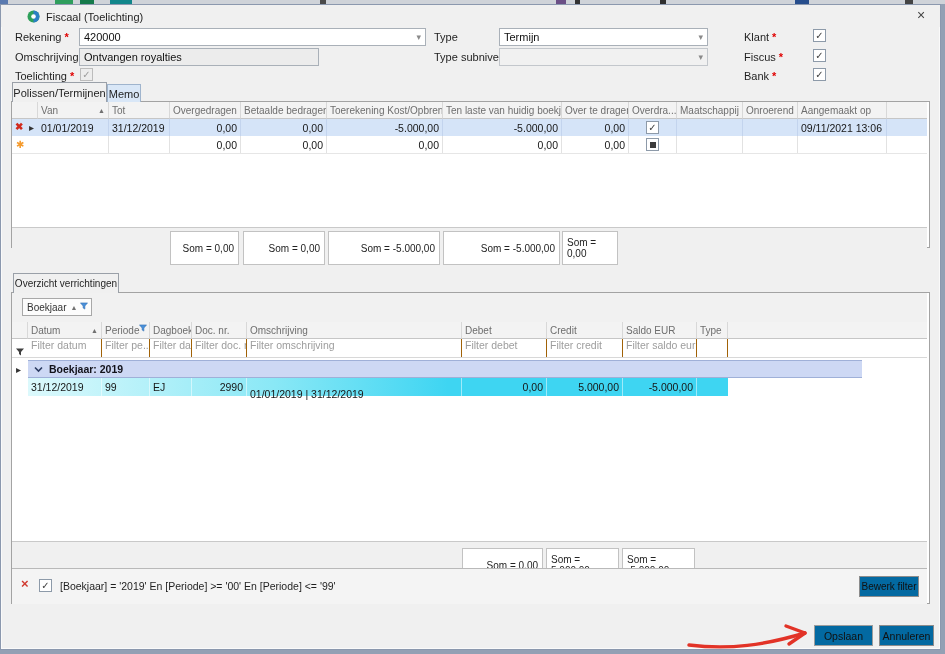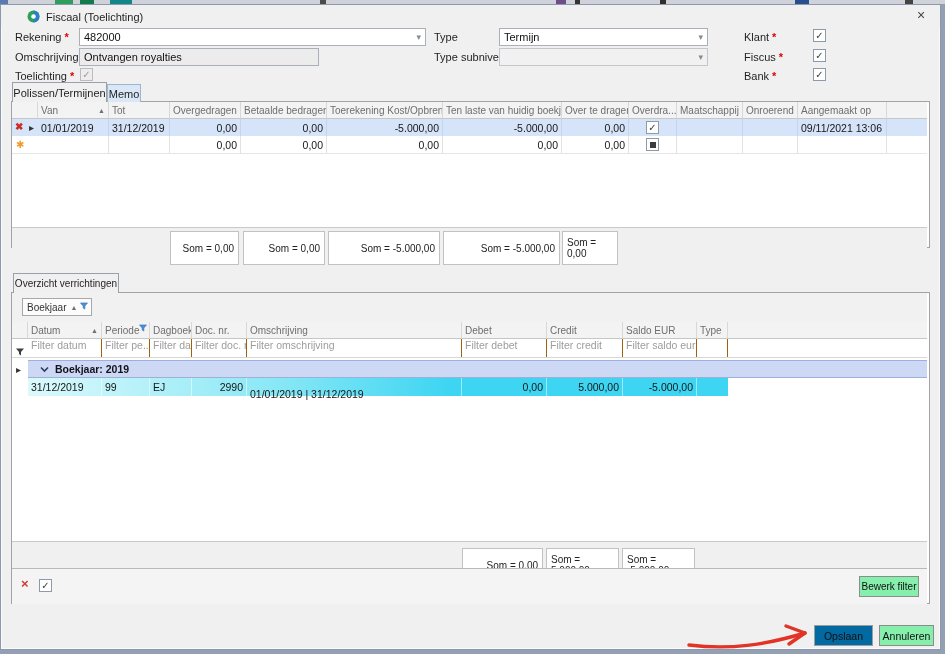--- a/index.html
+++ b/index.html
@@ -31,21 +31,21 @@
       color:#6e6e6e;font-size:10px;display:flex;align-items:center;padding:0 3px;overflow:hidden;
       white-space:nowrap;box-sizing:border-box;height:17px;}
   .cell{position:absolute;font-size:10.5px;color:#161616;display:flex;align-items:center;padding:0 3px;
         overflow:hidden;white-space:nowrap;border-right:1px solid #e2e2e2;box-sizing:border-box;height:17px;gap:16px;}
   .num{justify-content:flex-end;}
   .fcell{position:absolute;font-size:10.5px;color:#9d9d9d;display:flex;align-items:flex-start;padding:0 3px;
          overflow:hidden;white-space:nowrap;border-right:1px solid #a16207;box-sizing:border-box;height:18px;}
   .sum{position:absolute;background:#fff;border:1px solid #c2c2c2;font-size:10px;color:#222;
        display:flex;align-items:center;justify-content:flex-end;padding:16px 4px;box-sizing:border-box;height:16px;}
   .sumstrip{position:absolute;background:#f0f0f0;border-top:1px solid #c9c9c9;}
-  .btn{position:absolute;background:#86efac;border:1px solid #8c8c8c;font-size:10.5px;color:#111;
+  .btn{position:absolute;background:#0369a1;border:1px solid #8c8c8c;font-size:10.5px;color:#111;
        display:flex;align-items:center;justify-content:center;box-sizing:border-box;cursor:default;}
   .sort{margin-left:auto;font-size:7px;color:#707070;}
   .rowind{position:absolute;font-size:10px;}
   .grprow{position:absolute;background:#cdd8f4;border-top:1px solid #9fb0d8;border-bottom:1px solid #9fb0d8;
           display:flex;align-items:center;font-size:10.5px;font-weight:bold;color:#12121a;box-sizing:border-box;}
   .cyancell{border-right:1px solid rgba(255,255,255,0.5);}
 </style>
 </head>
 <body>
 
@@ -72,21 +72,21 @@
           <path d="M6.5 .5a6 6 0 0 1 0 12z" fill="#2b7fc4"></path>
           <circle cx="6.5" cy="6.5" r="2.3" fill="#ffffff"></circle>
         </svg>
       </span>
       <span class="lbl" style="left:45px;top:5px">Fiscaal (Toelichting)</span>
       <span class="lbl" style="left:916px;top:3px;font-size:14px;color:#444;cursor:default">×</span>
     </div>
 
     <span class="lbl" style="left:14px;top:25px"><span>Rekening</span><span class="star">*</span></span>
     <div class="field" style="left:78px;top:23px;width:347px;height:18px">
-      <span>482000</span>
+      <span>420000</span>
       <span class="dd">▾</span>
     </div>
     <span class="lbl" style="left:433px;top:25px">Type</span>
     <div class="field" style="left:498px;top:23px;width:209px;height:18px">
       <span>Termijn</span>
       <span class="dd">▾</span>
     </div>
     <span class="lbl" style="left:743px;top:25px"><span>Klant</span><span class="star">*</span></span>
     <div class="cb" style="left:812px;top:24px">
         <span>✓</span>
@@ -325,21 +325,21 @@
         <div class="fcell" style="left:535px;top:0;width:76px">
             <span>Filter credit</span>
           </div>
         <div class="fcell" style="left:611px;top:0;width:74px">
             <span>Filter saldo eur</span>
           </div>
         <div class="fcell" style="left:685px;top:0;width:31px"></div>
       </div>
 
       <span class="rowind" style="left:4px;top:71px;color:#333">▸</span>
-      <div class="grprow" style="left:16px;top:67px;width:899px;height:18px;padding-left:12px">
+      <div class="grprow" style="left:16px;top:67px;width:834px;height:18px;padding-left:6px">
         <span style="margin-right:6px;display:inline-flex">
           <svg width="9" height="7" viewBox="0 0 9 7">
               <polyline points="1,1.5 4.5,5 8,1.5" fill="none" stroke="#2c3c62" stroke-width="1.6"></polyline>
             </svg>
         </span>
         <span>Boekjaar: 2019</span>
       </div>
 
       <div class="abs" style="left:16px;top:85px;width:700px;height:18px;background:linear-gradient(90deg,#dcf9fc 0%,#8ae8f6 35%,#3ed5f2 60%,#3ed5f2 100%)">
         <div class="cell cyancell" style="left:0;top:0;width:74px;height:18px;background:transparent">
@@ -379,20 +379,21 @@
         <div class="sum" style="left:610px;top:6px;width:73px">
             <span>Som = -5.000,00</span>
           </div>
       </div>
 
       <div class="abs" style="left:0;top:275px;width:915px;height:35px;background:#f4f4f4;border-top:1px solid #b9b9b9">
         <span class="abs" style="left:9px;top:8px;color:#d13a30;font-size:13px;font-weight:bold;line-height:13px">×</span>
         <div class="cb" style="left:27px;top:10px">
             <span>✓</span>
           </div>
+        <span class="lbl" style="left:48px;top:10px;font-size:10.5px">[Boekjaar] = '2019' En [Periode] &gt;= '00' En [Periode] &lt;= '99'</span>
         <div class="btn" style="left:847px;top:7px;width:60px;height:21px;font-size:10px">
           <span>Bewerk filter</span>
         </div>
       </div>
     </div>
 
     <span class="abs" style="left:684px;top:614px">
       <svg width="136" height="34" viewBox="0 0 136 34">
         <path d="M4 26 C 45 31, 80 26, 120 14" fill="none" stroke="#e23327" stroke-width="3.4" stroke-linecap="round"></path>
         <path d="M120 14 L101 7 M120 14 L104 25" fill="none" stroke="#e23327" stroke-width="3.4" stroke-linecap="round"></path>

